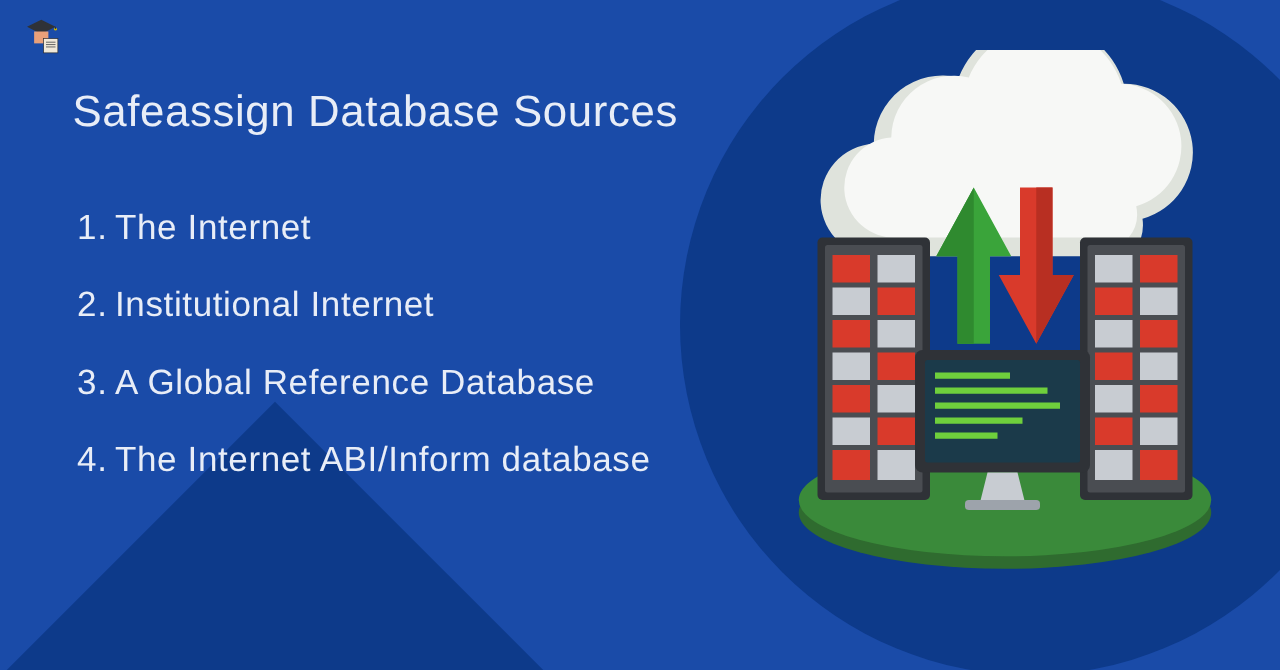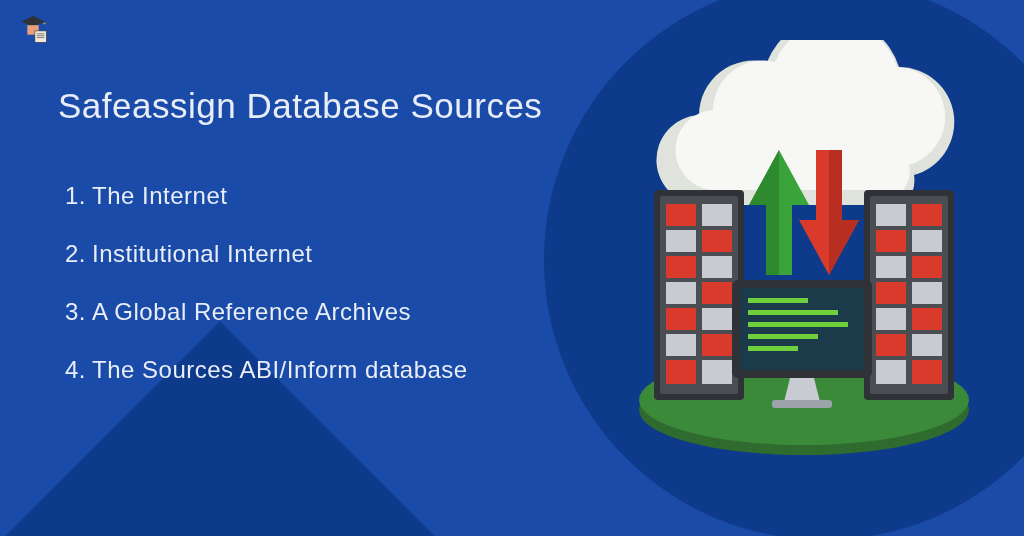--- a/index.html
+++ b/index.html
@@ -32,36 +32,36 @@
   .logo {
     position: absolute;
     top: 10px;
     left: 14px;
     width: 38px;
     height: 38px;
   }
   .content {
     position: absolute;
     left: 58px;
-    top: 86px;
+    top: 70px;
     color: #e8edf7;
   }
   .title {
     font-size: 35px;
     font-weight: 400;
     letter-spacing: 0.5px;
     margin-bottom: 56px;
   }
   .list {
     list-style: none;
     counter-reset: item;
   }
   .list li {
     counter-increment: item;
-    font-size: 24px;
+    font-size: 28px;
     font-weight: 300;
     letter-spacing: 0.5px;
     margin-bottom: 30px;
     display: flex;
     align-items: baseline;
     text-align: center;
   }
   .list li::before {
     content: counter(item) ".";
     margin-right: 6px;
@@ -97,24 +97,24 @@
 <div class="content">
   <h1 class="title">Safeassign Database Sources</h1>
   <ol class="list">
     <li>
         <span>The Internet</span>
       </li>
     <li>
         <span>Institutional Internet</span>
       </li>
     <li>
-        <span>A Global Reference Archives</span>
+        <span>A Global Reference Database</span>
       </li>
     <li>
-        <span>The Sources ABI/Inform database</span>
+        <span>The Internet ABI/Inform database</span>
       </li>
   </ol>
 </div>
 
 <svg class="illustration" viewBox="0 0 380 420">
 
   <ellipse cx="190" cy="370" rx="165" ry="45" fill="#2f6b2f"></ellipse>
   <ellipse cx="190" cy="360" rx="165" ry="45" fill="#3a8a3a"></ellipse>
 
   <g>

